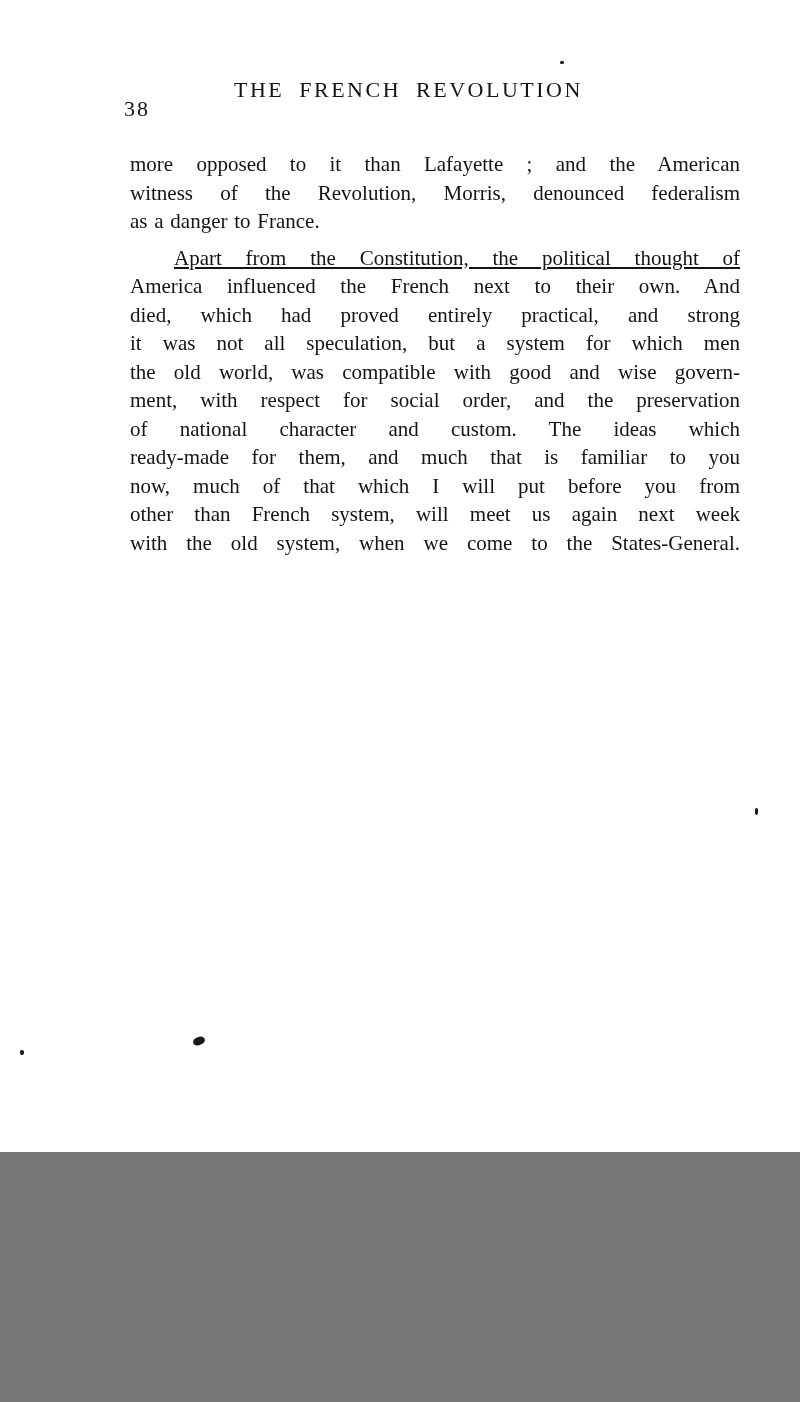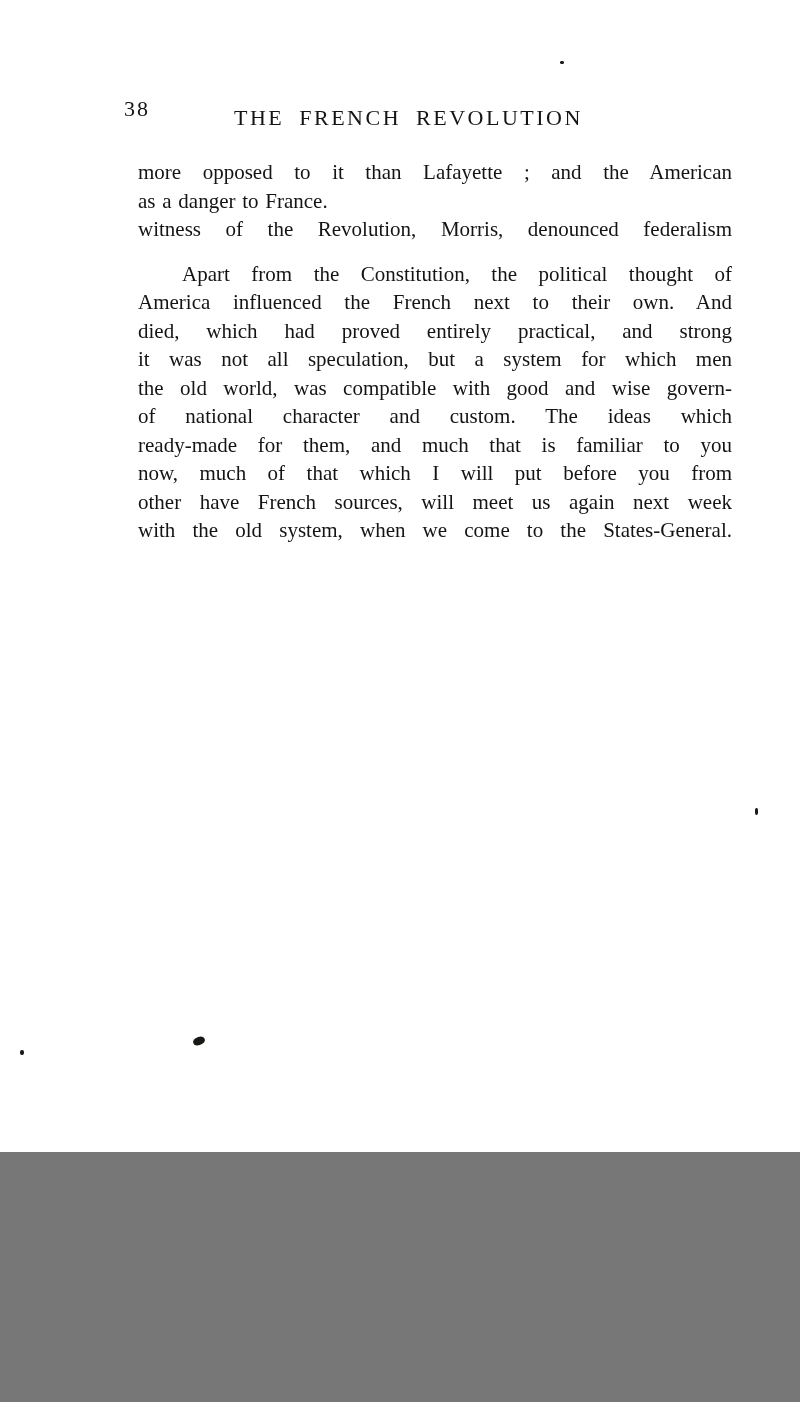--- a/index.html
+++ b/index.html
@@ -17,37 +17,37 @@
   .pagenum {
     position: absolute;
     left: 124px;
     top: 96px;
     font-size: 22px;
     letter-spacing: 2px;
   }
   .running-title {
     position: absolute;
     left: 234px;
-    top: 105px;
+    top: 77px;
     font-size: 22px;
     letter-spacing: 2.5px;
     word-spacing: 7px;
     white-space: nowrap;
   }
   .body-text {
     position: absolute;
     left: 122px;
     top: 142px;
     width: 626px;
     font-size: 21px;
     line-height: 28.5px;
     word-spacing: 1.5px;
   }
-  .para { margin: 16px; }
-  .para-indent .line:first-child { text-indent: 44px; }
+  .para { margin: 8px; }
+  .para-indent .line:first-child { text-indent: 44px; text-decoration: underline; }
   .line { text-align: justify; text-align-last: justify; }
   .line.last { text-align-last: left; }
   .artifact-layer { position: absolute; inset: 0; pointer-events: none; }
   .speck {
     position: absolute;
     background: #1a1813;
     border-radius: 45%;
   }
   .bottom-bar {
     position: absolute;
@@ -61,33 +61,34 @@
 <div class="page" style="color: rgb(22, 20, 18); background: rgb(255, 255, 255);">
 
   <div class="header">
     <span class="pagenum">38</span>
     <span class="running-title">THE FRENCH REVOLUTION</span>
   </div>
 
   <div class="body-text">
       <div class="para">
         <div class="line">more opposed to it than Lafayette ; and the American</div>
+        <div class="line">witness of the Revolution, Morris, denounced federalism</div>
         <div class="line last">as a danger to France.</div>
-        <div class="line">witness of the Revolution, Morris, denounced federalism</div>
       </div>
       <div class="para para-indent">
         <div class="line">Apart from the Constitution, the political thought of</div>
         <div class="line">America influenced the French next to their own.  And</div>
         <div class="line">died, which had proved entirely practical, and strong</div>
         <div class="line">it was not all speculation, but a system for which men</div>
         <div class="line">the old world, was compatible with good and wise govern-</div>
+        <div class="line">ment, with respect for social order, and the preservation</div>
         <div class="line">of national character and custom.  The ideas which</div>
         <div class="line">ready-made for them, and much that is familiar to you</div>
         <div class="line">now, much of that which I will put before you from</div>
-        <div class="line">other have French sources, will meet us again next week</div>
+        <div class="line">other than French system, will meet us again next week</div>
         <div class="line">with the old system, when we come to the States-General.</div>
       </div>
     </div>
 
   <div class="artifact-layer">
     <div class="bottom-bar" style="left: 88px; top: 1395px; width: 612px; height: 7px; background: rgb(12, 12, 20);"></div>
   <div class="speck" style="left: 560px; top: 61px; width: 4px; height: 3px; transform: rotate(0deg);"></div>
       <div class="speck" style="left: 755px; top: 808px; width: 3px; height: 7px; transform: rotate(0deg);"></div>
       <div class="speck" style="left: 193px; top: 1037px; width: 12px; height: 8px; transform: rotate(-20deg);"></div>
       <div class="speck" style="left: 20px; top: 1050px; width: 4px; height: 5px; transform: rotate(0deg);"></div>

